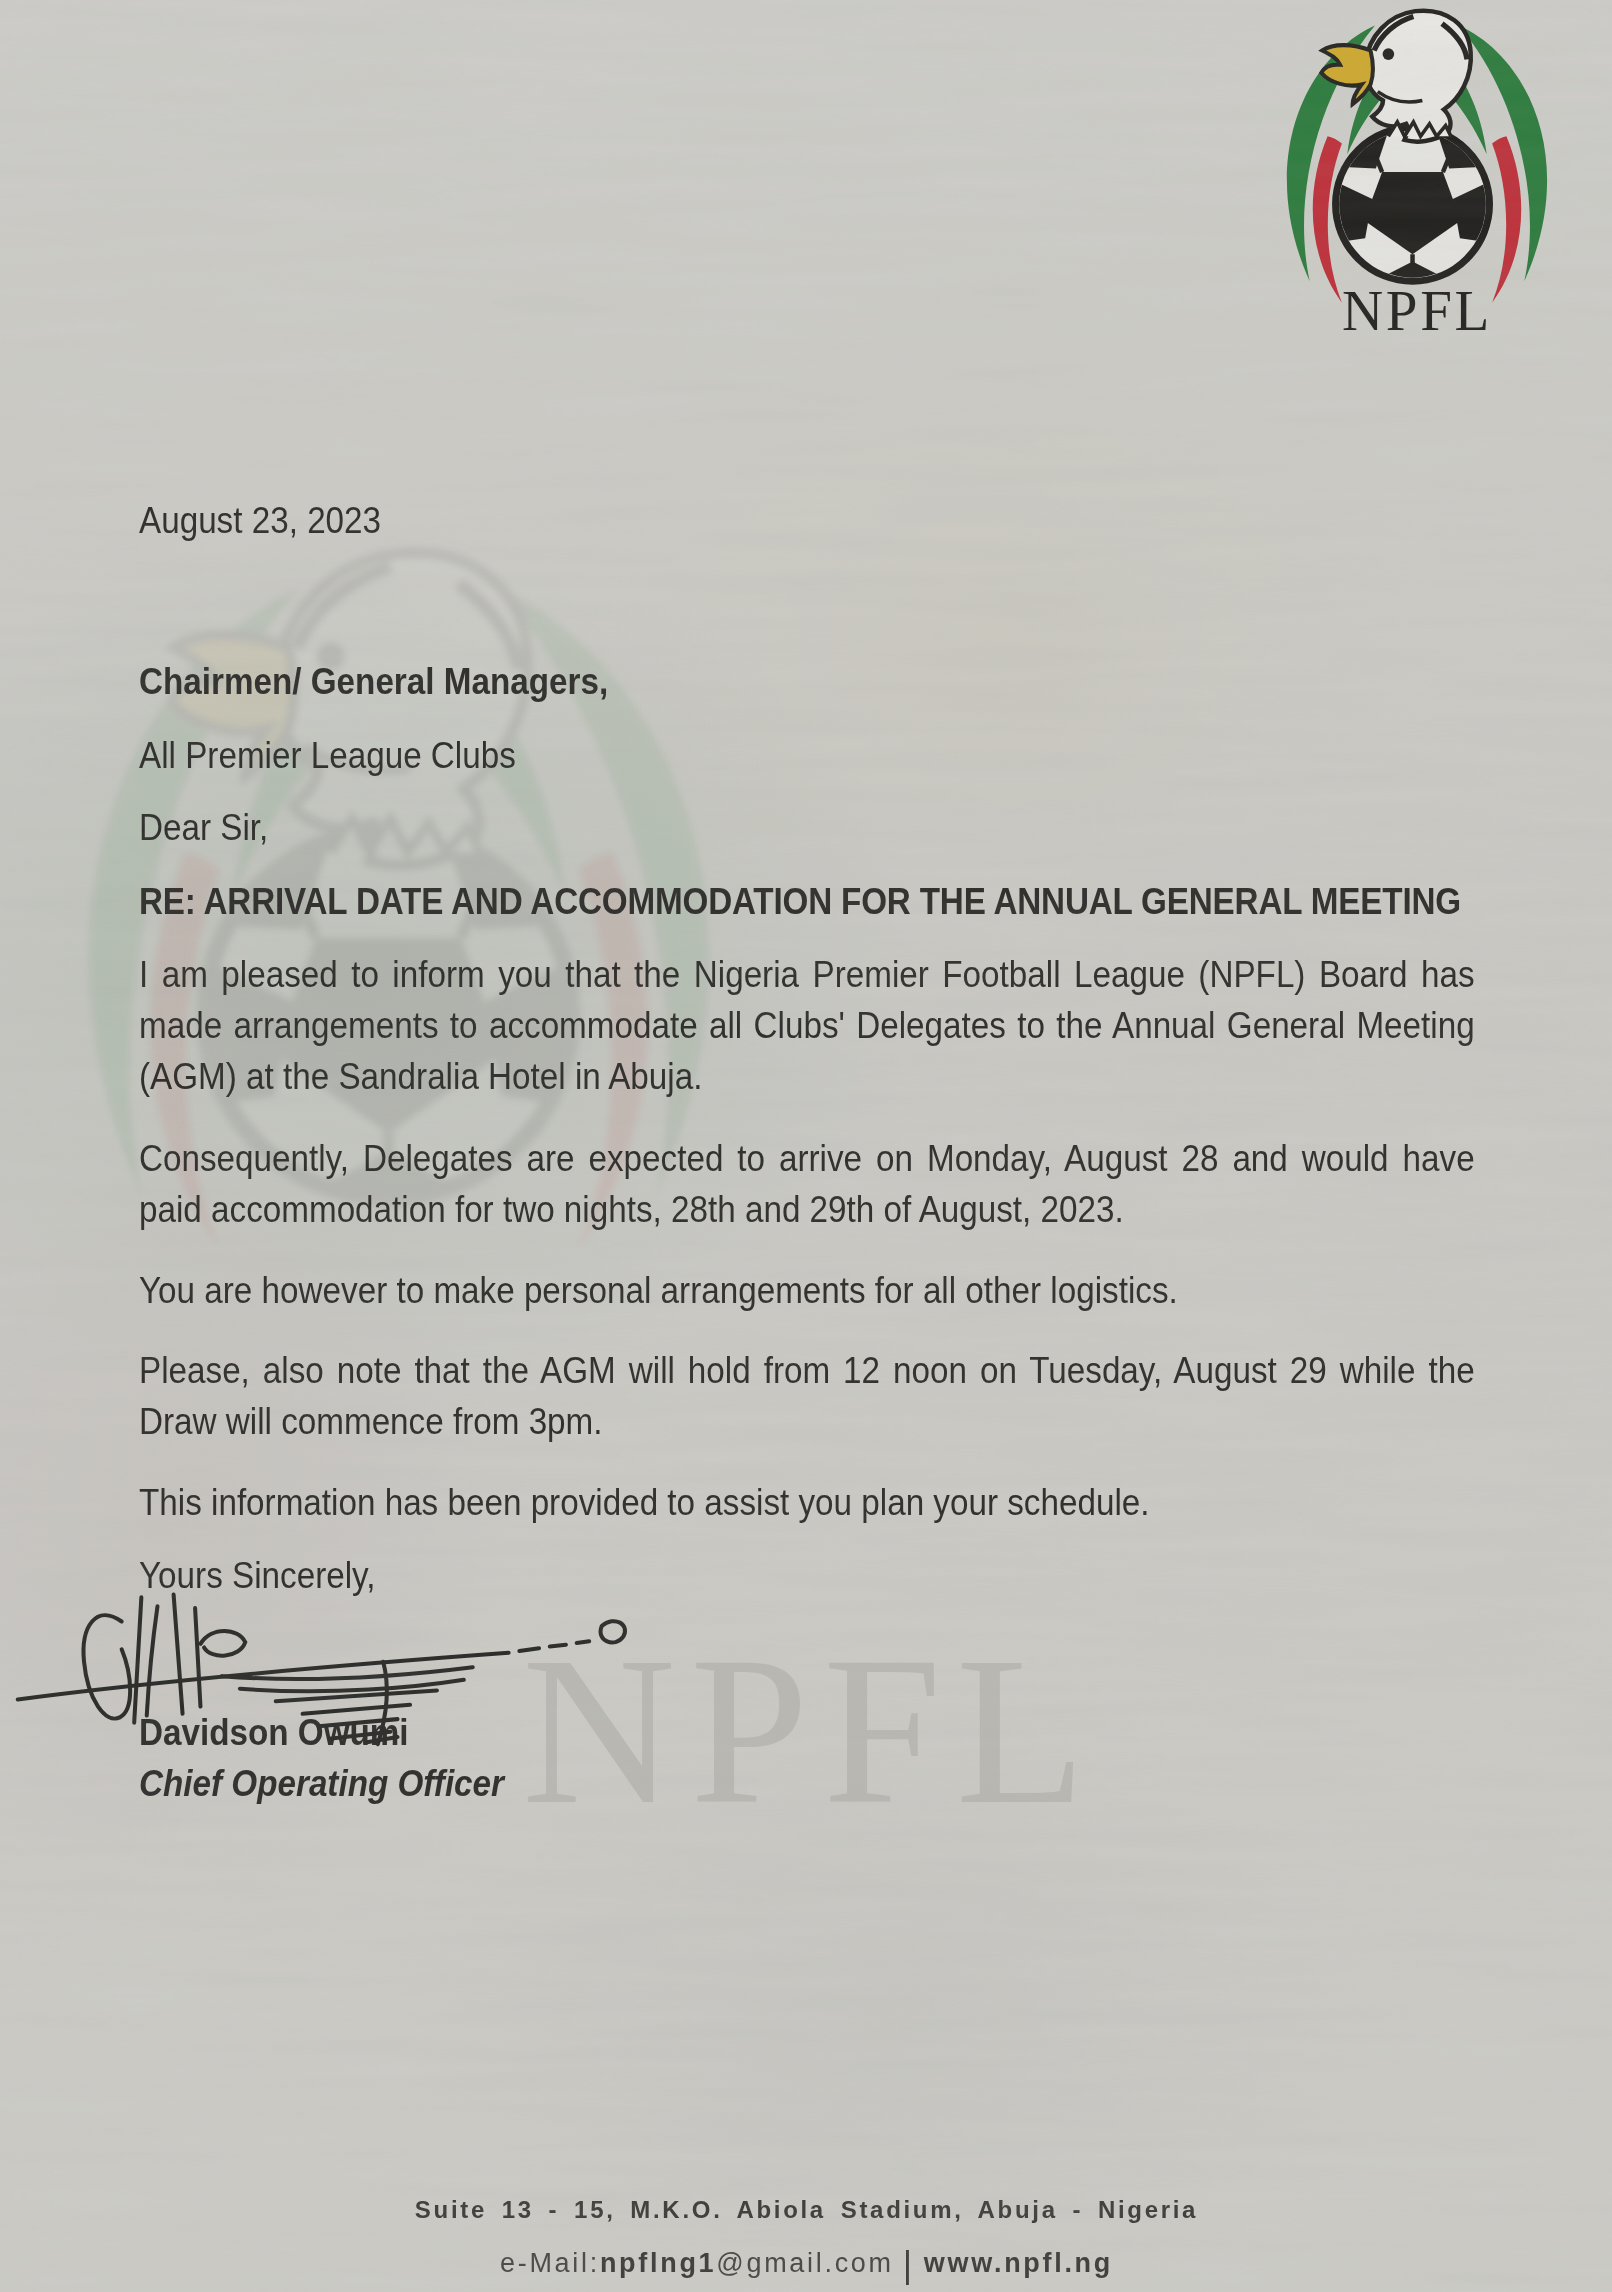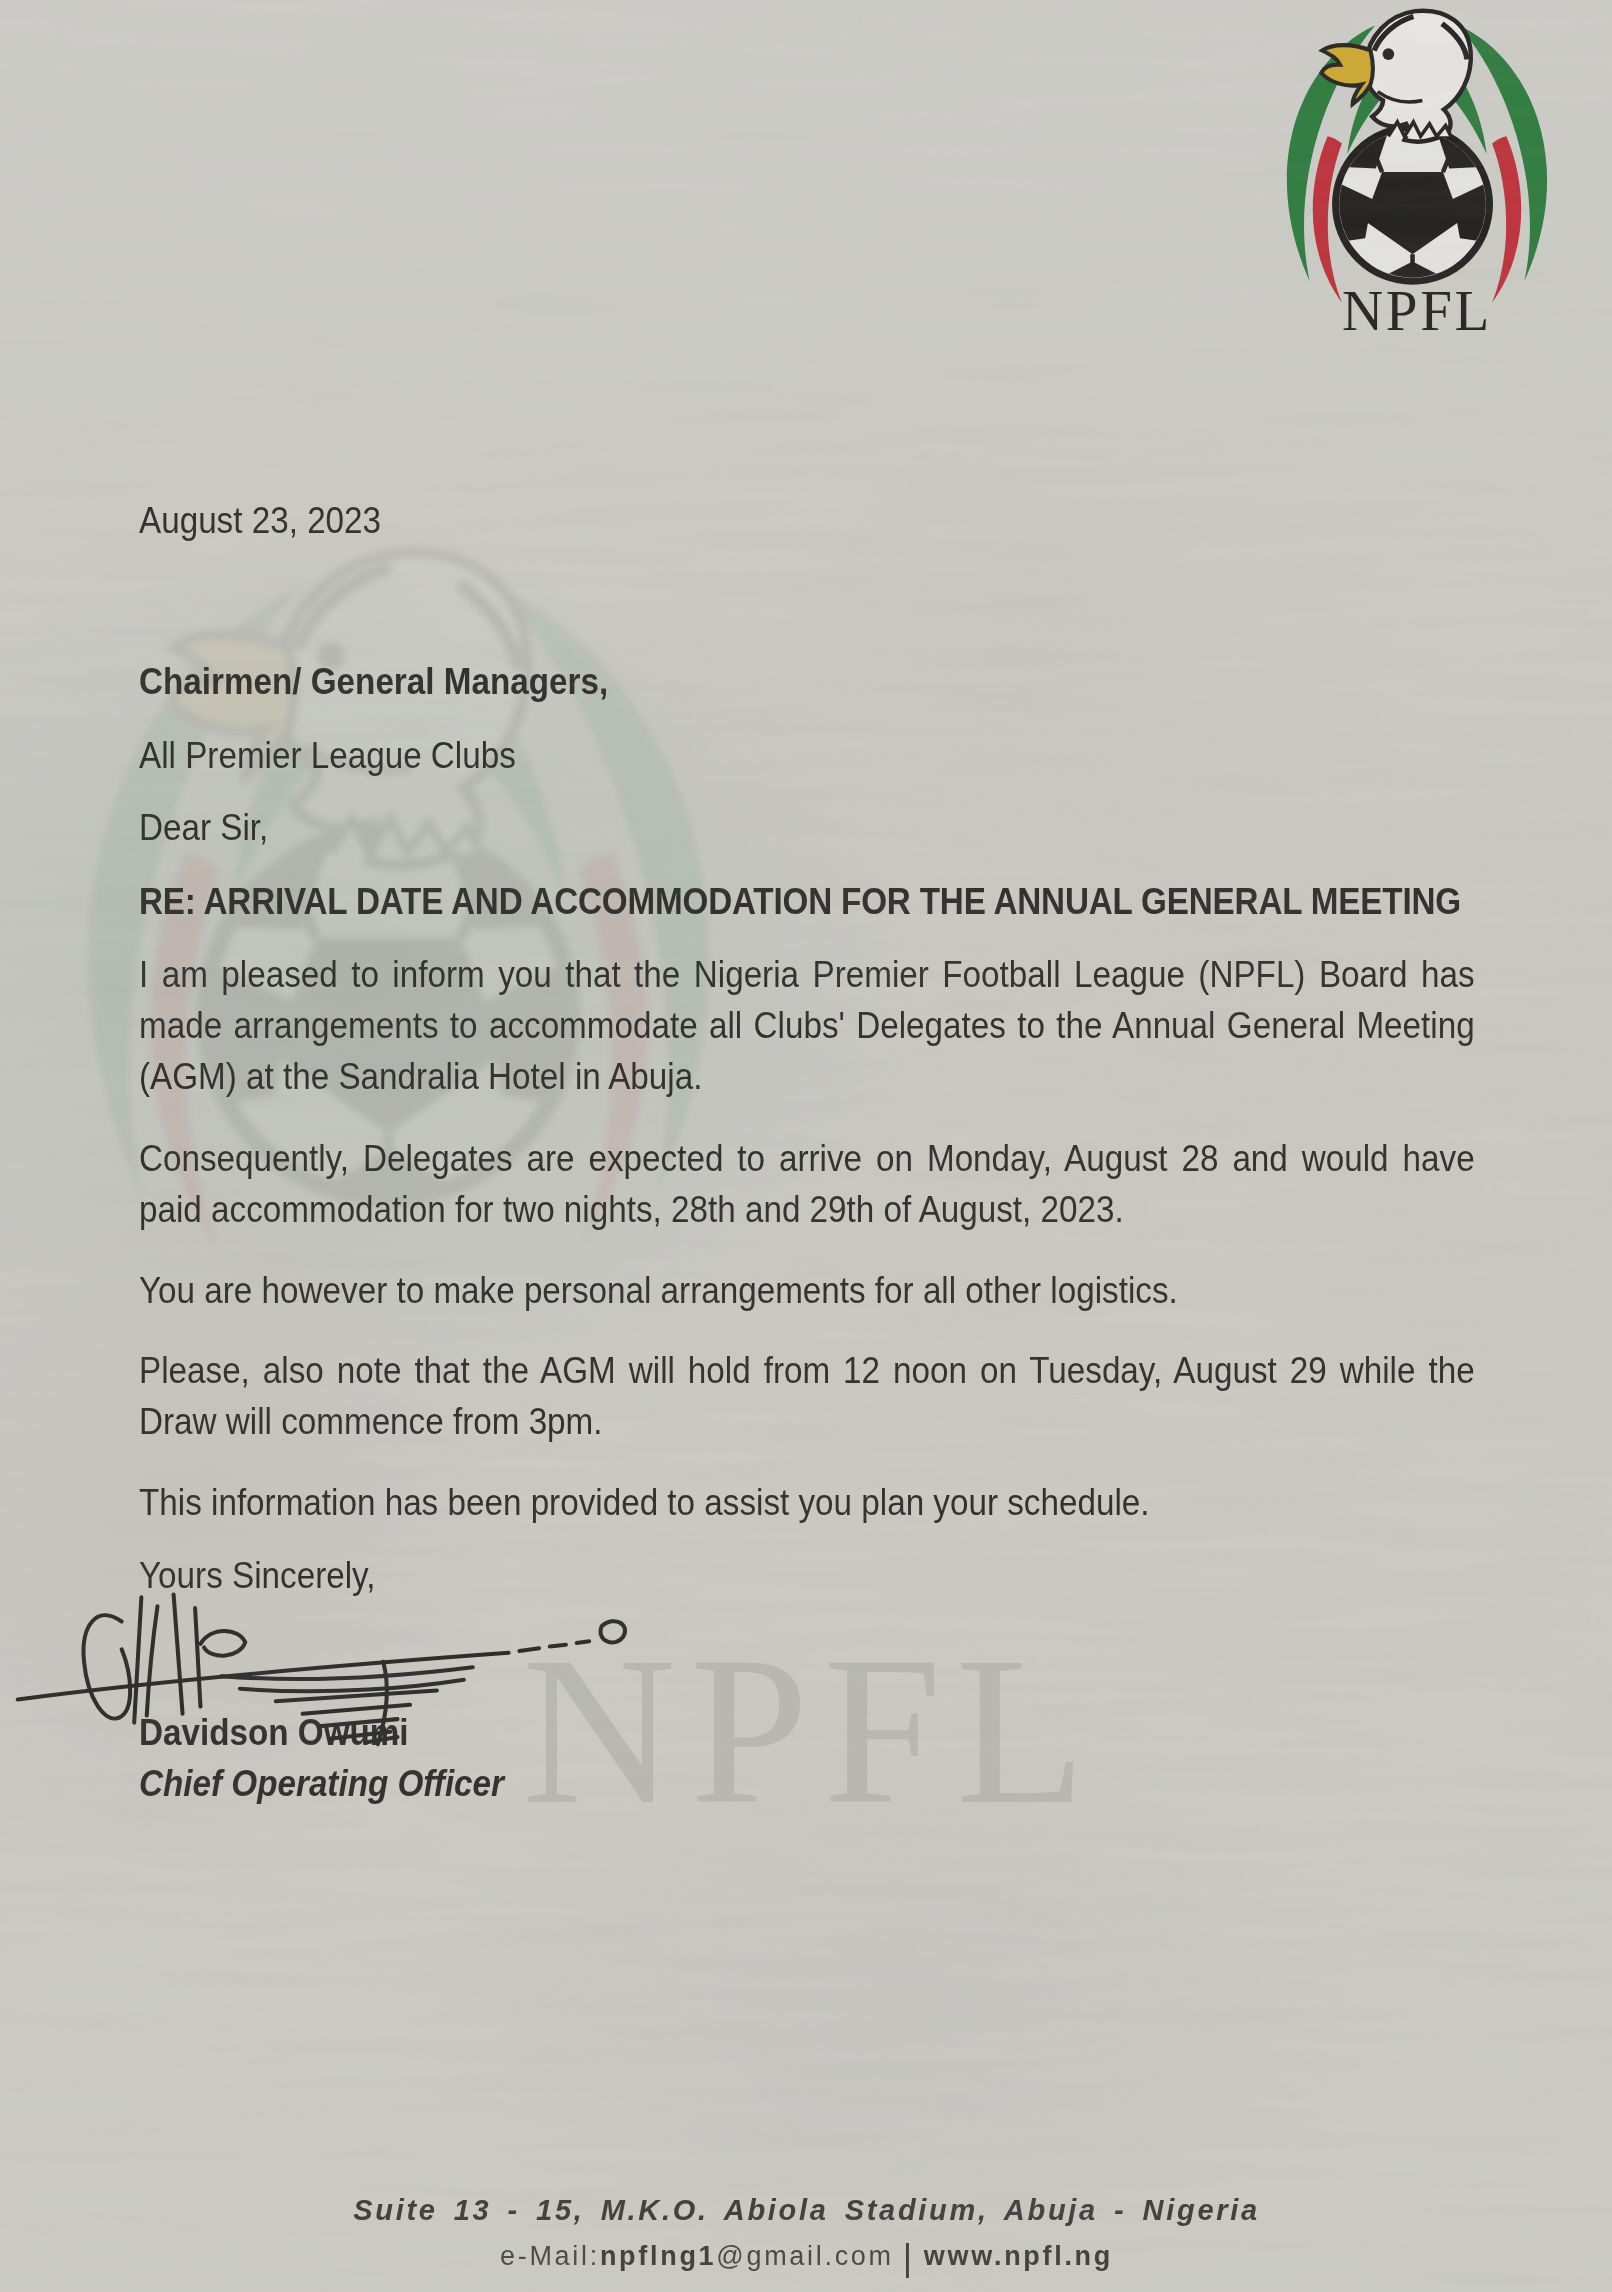--- a/index.html
+++ b/index.html
@@ -50,22 +50,22 @@
   .pos-p3{top:1265px;}
   .pos-p4{top:1345px;}
   .pos-p5{top:1477px;}
   .pos-close{top:1550px;}
   .pos-name{top:1707px;}
   .pos-title{top:1758px;}
   
   .signature{position:absolute;left:7.2px;top:1590px;width:627px;height:166px;z-index:5;}
   
   .footer{position:absolute;left:0;top:2193px;width:1613px;text-align:center;z-index:4;color:#2f2e2c;}
-  .footer-line1{font-weight:700;font-size:29px;letter-spacing:2.7px;word-spacing:5.4px;line-height:34px;font-style:italic;}
-  .footer-line2{font-size:27px;letter-spacing:2.7px;line-height:48px;margin-top:5px;color:#3b3a38;}
+  .footer-line1{font-weight:700;font-size:24px;letter-spacing:2.7px;word-spacing:5.4px;line-height:34px;}
+  .footer-line2{font-size:27px;letter-spacing:2.7px;line-height:32px;margin-top:20px;color:#3b3a38;}
   .fw-b{font-weight:700;color:#2f2e2c;}
   .sep{display:inline-block;font-weight:400;font-size:36px;vertical-align:-4.5px;padding:0 9px;color:#2f2e2c;}
 </style>
 </head>
 <body>
 
 <div class="page">
 
   <svg class="wm-logo" viewBox="0 0 420 340" aria-hidden="true">
     <use href="#logo-art"></use>

